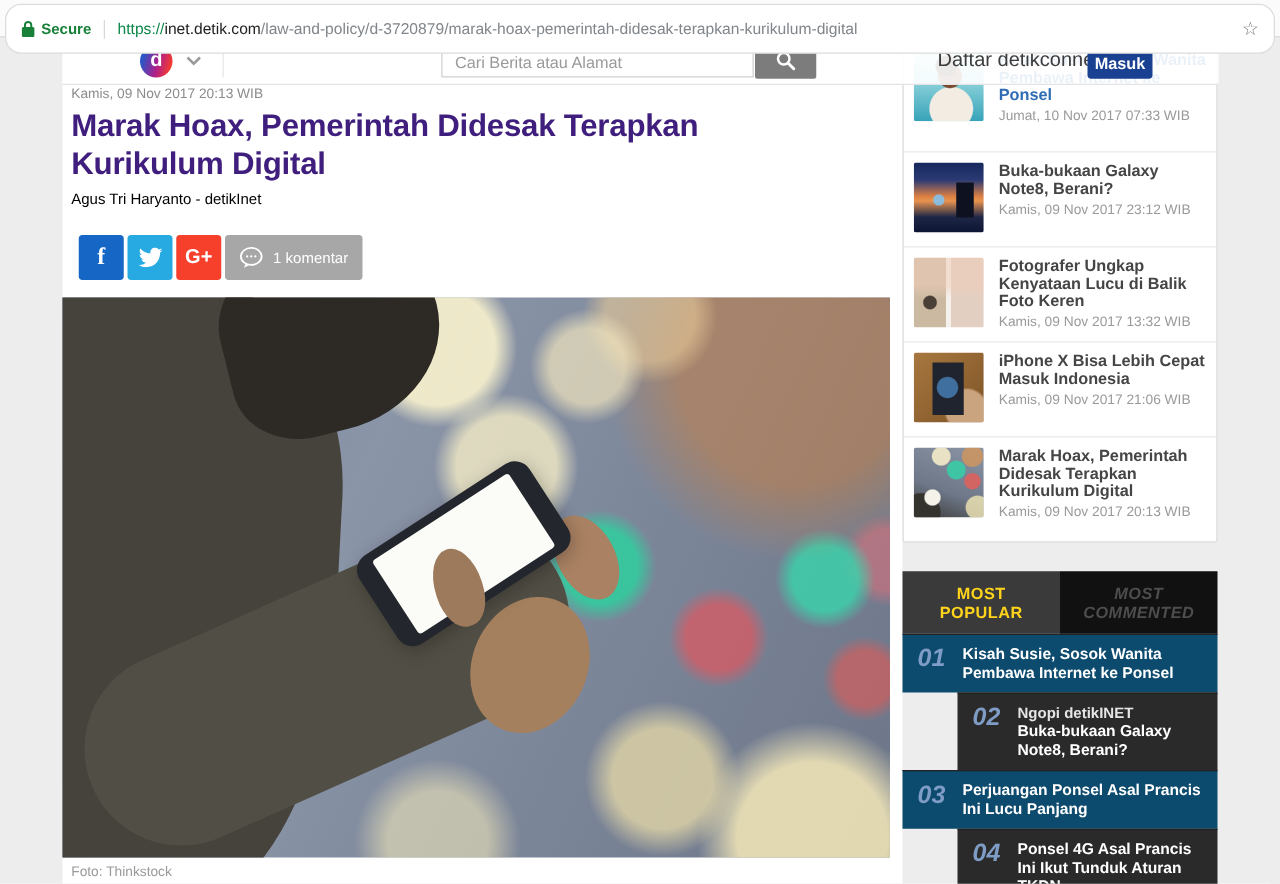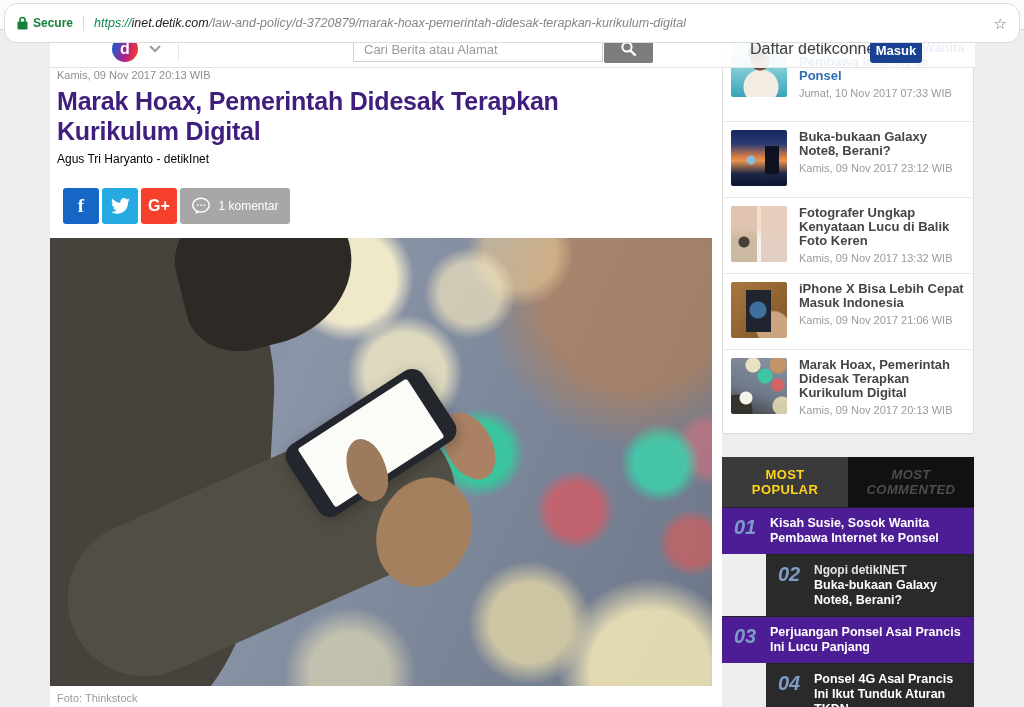--- a/index.html
+++ b/index.html
@@ -5,21 +5,21 @@
   * { margin:0; padding:0; box-sizing:border-box; }
   html,body { width:1024px; height:707px; overflow:hidden; }
   body { font-family:"Liberation Sans","DejaVu Sans",sans-serif; background:#ededed; position:relative; }
   .abs { position:absolute; }
 
   
   .browser-bar { left:0; top:0; width:1024px; height:30px; background:#fbfbfb; border-bottom:1px solid #d6d6d6; z-index:100; }
   .omnibox { left:4px; top:3px; width:1016px; height:40px; background:#fff; border:1px solid #dcdcdc; border-radius:13px; display:flex; align-items:center; padding:0 12px; }
   .lock-wrap { display:flex; align-items:center; gap:5px; color:#188038; font-size:12px; font-weight:bold; }
   .omni-div { width:1px; height:15px; background:#d8d8d8; margin:0 10px; }
-  .url { font-size:12.5px; white-space:nowrap; overflow:hidden;font-style:italic; }
+  .url { font-size:12.5px; white-space:nowrap; overflow:hidden; }
   .url .scheme { color:#0f874b; }
   .url .host { color:#222; }
   .url .path { color:#80868b; }
   .star { margin-left:auto; color:#757575; font-size:15px; line-height:1; }
 
   
   .article-panel { left:50px; top:30px; width:672px; height:677px; background:#fff; z-index:1; }
 
   
   .site-header { left:50px; top:30px; width:925px; height:38px; background:rgba(255,255,255,0.90); border-bottom:1px solid #e4e4e4; z-index:50; }
@@ -107,21 +107,21 @@
     radial-gradient(circle at 47px 7px, rgba(210,150,90,.8) 0 8px, rgba(0,0,0,0) 9px),
     radial-gradient(circle at 51px 48px, rgba(240,230,180,.8) 0 9px, rgba(0,0,0,0) 10px),
     linear-gradient(200deg,#8b94a5 0%,#6e7889 60%,#3c3b38 100%); }
 
   
   .popular { left:722px; top:457px; width:252px; z-index:10; }
   .tabs { display:flex; height:50px; }
   .tab { width:126px; display:flex; align-items:center; justify-content:center; text-align:center; font-size:13px; font-weight:800; letter-spacing:.4px; line-height:15px; padding:4px 16px; cursor:pointer; }
   .tab-active { background:#3a3a3a; color:#ffd41b; }
   .tab-idle { background:#111; color:#4d4d4d;font-style:italic; }
-  .pop-row { display:flex; background:#4c1d95; padding:8px 10px 8px 12px; border-top:1px solid #222; cursor:pointer; }
+  .pop-row { display:flex; background:#0c4a6e; padding:8px 10px 8px 12px; border-top:1px solid #222; cursor:pointer; }
   .pop-row.alt { background:#2a2a2a;margin-left:44px; }
   .pop-row:first-of-type { border-top:none; }
   .rank { width:36px; flex:none; font-size:20px; font-weight:800; font-style:italic; color:#7e9cc5; line-height:22px; }
   .pop-txt { font-size:12.5px; line-height:15px; font-weight:bold; color:#fff; }
   .kicker { font-size:12px; line-height:15px; font-weight:bold; color:#e5e5e5; }
 
   svg { display:block; }
 </style>
 </head>
 <body>

